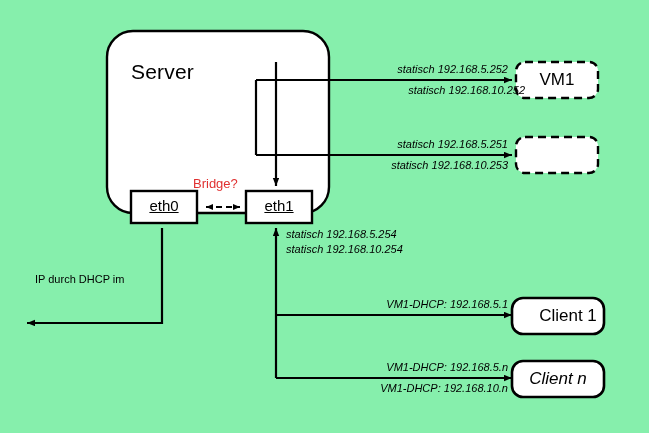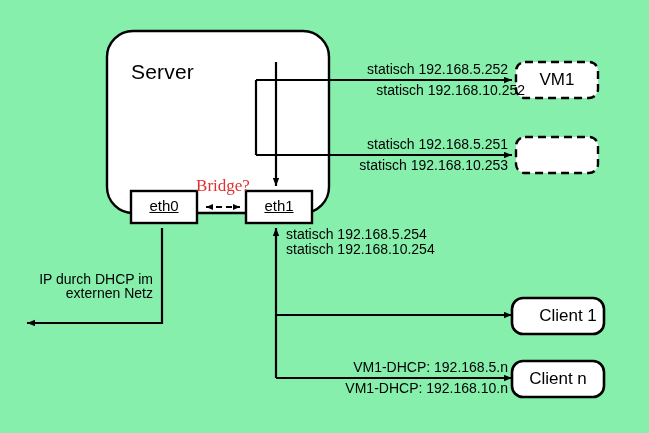--- a/index.html
+++ b/index.html
@@ -18,54 +18,55 @@
   svg.layer {
     position: absolute;
     top: 0;
     left: 0;
     width: 649px;
     height: 433px;
   }
   .lbl {
     position: absolute;
     font-family: "Liberation Sans", sans-serif;
-    font-size: 14px;
+    font-size: 11px;
     color: #000000;
     white-space: nowrap;
     line-height: 13px;
+    font-style: italic;
   }
   .lbl-r { text-align: right; }
   .node-text {
     position: absolute;
     font-family: "Liberation Sans", sans-serif;
     color: #000000;
     white-space: nowrap;
     text-align: center;
   }
   .server-title {
     font-size: 21px;
     letter-spacing: 0.2px;
   }
   .iface-text { font-size: 15px; text-decoration: underline; }
   .vm-text { font-size: 17px; }
   .client-text { font-size: 17px; }
   .bridge-text {
     position: absolute;
-    font-size: 17px;
-    font-family: Liberation Serif, serif;
+    font-size: 13px;
+    font-family: Liberation Sans, sans-serif;
     white-space: nowrap;
-    text-align: center;
+    text-align: left;
   }
   .dhcp-text {
     position: absolute;
-    font-size: 14px;
+    font-size: 11px;
     line-height: 14px;
     font-family: "Liberation Sans", sans-serif;
     color: #000000;
-    text-align: right;
+    text-align: left;
     white-space: nowrap;
   }
 </style>
 </head>
 <body>
 
 <div id="canvas">
 
   <svg class="layer" viewBox="0 0 649 433" xmlns="http://www.w3.org/2000/svg">
     <defs>
@@ -118,31 +119,31 @@
   <div class="node-text server-title" style="left:131px; top:60px;">Server</div>
 
   <div class="node-text iface-text" style="left:131px; top:197px; width:66px;">eth0</div>
   <div class="node-text iface-text" style="left:246px; top:197px; width:66px;">eth1</div>
 
   <div class="bridge-text" style="left:193px; top:176px; width:60px; color:#e03030;">Bridge?</div>
 
   <div class="node-text vm-text" style="left:516px; top:70px; width:82px;">VM1</div>
 
   <div class="node-text client-text" style="left:512px; top:306px; width:112px;">Client 1</div>
-  <div class="node-text client-text" style="left:512px; top:369px; width:92px;">Client n</div>
+  <div class="node-text client-text" style="left:512px; top:369px; width:92px;font-style:italic;">Client n</div>
 
   <div class="lbl lbl-r" style="left:308px; top:63px; width:200px;">statisch 192.168.5.252</div>
   <div class="lbl lbl-r" style="left:315px; top:84px; width:210px;">statisch 192.168.10.252</div>
 
   <div class="lbl lbl-r" style="left:308px; top:138px; width:200px;">statisch 192.168.5.251</div>
   <div class="lbl lbl-r" style="left:298px; top:159px; width:210px;">statisch 192.168.10.253</div>
 
   <div class="lbl" style="left:286px; top:228px;">statisch 192.168.5.254</div>
   <div class="lbl" style="left:286px; top:243px;">statisch 192.168.10.254</div>
 
+  <div class="lbl lbl-r" style="left:308px; top:298px; width:200px;">VM1-DHCP: 192.168.5.1</div>
 
   <div class="lbl lbl-r" style="left:308px; top:361px; width:200px;">VM1-DHCP: 192.168.5.n</div>
   <div class="lbl lbl-r" style="left:298px; top:382px; width:210px;">VM1-DHCP: 192.168.10.n</div>
 
   <div class="dhcp-text" style="left:35px; top:272px; width:118px;">IP durch DHCP im</div>
-  <div class="dhcp-text" style="left:35px; top:286px; width:118px;">externen Netz</div>
 
 </div>
 
 </body></html>

